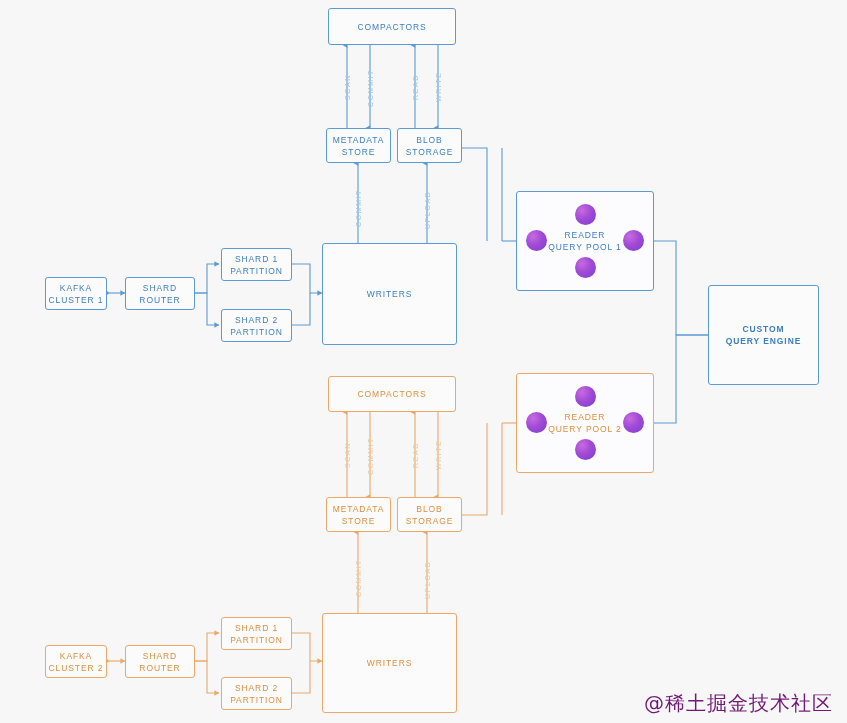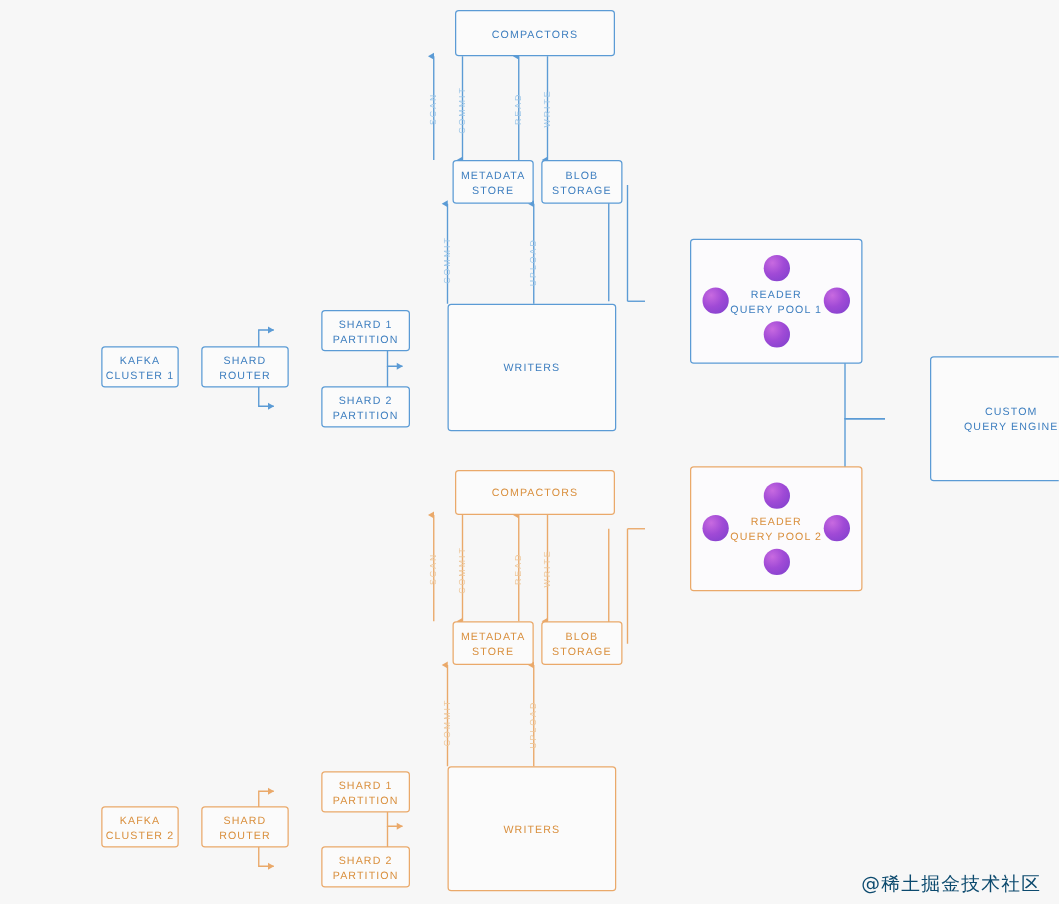--- a/index.html
+++ b/index.html
@@ -21,21 +21,20 @@
     background:#fbfbfb;
     display:flex;
     align-items:center;
     justify-content:center;
     text-align:center;
     color:#3d7ebf;
     font-size:8.5px;
     letter-spacing:.9px;
     line-height:12px;
     font-weight:400;
-    margin-left:36px;
   }
   .node.orange{
     border-color:#e8a champs;
   }
   .node.orange{
     border-color:#eaa96a;
     color:#d98f3d;
   }
   .node .lbl{white-space:pre-line;}
 
@@ -52,22 +51,22 @@
     font-size:7px;
     letter-spacing:1.6px;
     transform-origin:left top;
     white-space:nowrap;
   }
   .vlabel.orange{color:#edc79b;}
 
   .watermark{
     position:absolute;
     right:14px;bottom:6px;
-    color:#0c4a6e;
-    font-size:15px;
+    color:#701a75;
+    font-size:20px;
     letter-spacing:1px;
     font-family:"DejaVu Sans", sans-serif;
   }
 </style>
 </head>
 <body>
 
 <div id="stage">
 
   <svg id="wires" viewBox="0 0 847 723">
@@ -198,21 +197,21 @@
 
   <div class="node pool" style="left:516px;top:191px;width:138px;height:100px;">
     <span class="dot" style="left:calc(50% - 10px);top:12px;"></span>
     <span class="dot" style="left:9px;top:calc(50% - 11px);"></span>
     <span class="dot" style="right:9px;top:calc(50% - 11px);"></span>
     <span class="dot" style="left:calc(50% - 10px);bottom:12px;"></span>
     <span class="lbl">READER
 QUERY POOL 1</span>
   </div>
 
-  <div class="node" style="left:708px;top:285px;width:130px;height:100px;">
+  <div class="node" style="left:708px;top:285px;width:111px;height:100px;font-weight:bold;">
     <span class="lbl">CUSTOM
 QUERY ENGINE</span>
   </div>
 
   <div class="vlabel" style="left:344px;top:100px;transform:rotate(-90deg);">SCAN</div>
   <div class="vlabel" style="left:367px;top:107px;transform:rotate(-90deg);">COMMIT</div>
   <div class="vlabel" style="left:412px;top:100px;transform:rotate(-90deg);">READ</div>
   <div class="vlabel" style="left:435px;top:102px;transform:rotate(-90deg);">WRITE</div>
   <div class="vlabel" style="left:355px;top:227px;transform:rotate(-90deg);">COMMIT</div>
   <div class="vlabel" style="left:424px;top:229px;transform:rotate(-90deg);">UPLOAD</div>

